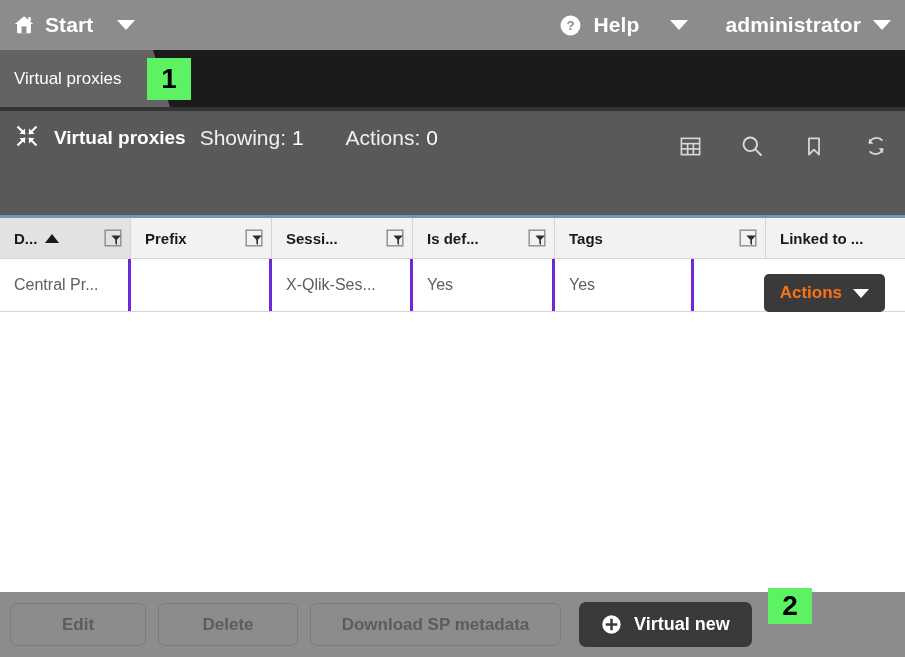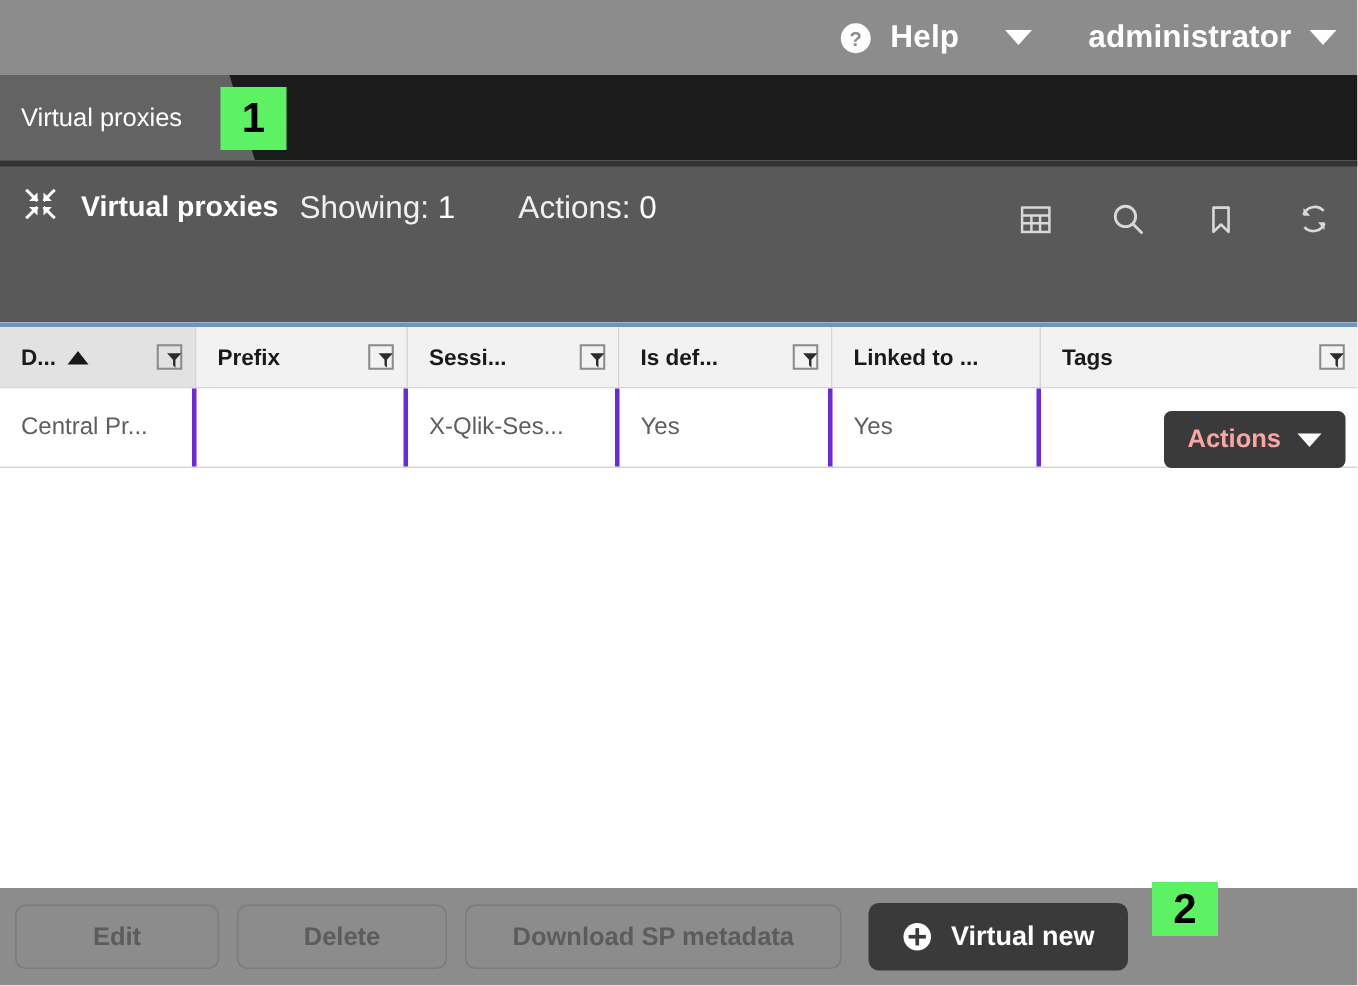--- a/index.html
+++ b/index.html
@@ -145,29 +145,29 @@
   }
   .tool-icon {
     width: 26px; height: 26px;
     display: flex;
     align-items: center;
     justify-content: center;
     cursor: pointer;
   }
   .actions-btn {
     position: absolute;
-    right: 8px; top: 167px;
+    right: 20px; top: 167px;
     background: #3a3a3a;
     border-radius: 5px;
     height: 38px;
     padding: 0 16px;
     display: flex;
     align-items: center;
     gap: 11px;
-    color: #fca5a5;
+    color: #f97316;
     font-size: 17px;
     font-weight: bold;
     cursor: pointer;
     z-index: 20;
   }
   .caret-down-sm {
     width: 0; height: 0;
     border-left: 8px solid transparent;
     border-right: 8px solid transparent;
     border-top: 9px solid #ffffff;
@@ -295,20 +295,32 @@
     margin-left: 6px;
   }
   .plus-circle { width: 21px; height: 21px; flex: 0 0 auto; }
 </style>
 </head>
 <body>
 
 <div id="app">
 
   <div class="topbar">
+    <div class="tb-left">
+      <span class="home-icon">
+        <svg width="24" height="24" viewBox="0 0 24 24">
+          <path d="M12 3.2 2.8 11h2.3v9.2h13.8V11h2.3L12 3.2z" fill="#ffffff"></path>
+          <rect x="16.2" y="4.2" width="2.6" height="4" fill="#ffffff"></rect>
+          <rect x="9.6" y="13.4" width="4.8" height="6.8" fill="#8c8c8c"></rect>
+        </svg>
+      </span>
+      <span class="tb-label">Start</span>
+      <span class="gap-sm"></span>
+      <span class="caret-down"></span>
+    </div>
 
     <div class="tb-right">
       <span class="help-icon">
         <svg width="23" height="23" viewBox="0 0 24 24">
           <circle cx="12" cy="12" r="10.4" fill="#ffffff"></circle>
           <text x="12" y="17.2" font-family="Liberation Sans, sans-serif" font-size="14" font-weight="bold" fill="#8c8c8c" text-anchor="middle">?</text>
         </svg>
       </span>
       <span class="tb-label">Help</span>
       <span class="gap-sm"></span>
@@ -418,29 +430,29 @@
               <path d="M8.2 7.2 L18.8 7.2 L14.4 12 L14.4 18 L12.6 16.2 L12.6 12 Z" fill="#2c2c2c"></path>
             </svg></span>
         </div>
         <div class="th" style="width: 142px; flex: 0 0 142px;">
           <span class="th-label">Is def...</span>
           <span class="filter-icon"><svg width="18" height="18" viewBox="0 0 20 20">
               <rect x="1.3" y="1.3" width="17.4" height="17.4" fill="none" stroke="#8a8a8a" stroke-width="1.5"></rect>
               <path d="M8.2 7.2 L18.8 7.2 L14.4 12 L14.4 18 L12.6 16.2 L12.6 12 Z" fill="#2c2c2c"></path>
             </svg></span>
         </div>
-        <div class="th" style="width: 139px; flex: 0 0 139px;">
-          <span class="th-label">Linked to ...</span>
-        </div>
         <div class="th" style="width: 211px; flex: 0 0 211px;">
           <span class="th-label">Tags</span>
           <span class="filter-icon"><svg width="18" height="18" viewBox="0 0 20 20">
               <rect x="1.3" y="1.3" width="17.4" height="17.4" fill="none" stroke="#8a8a8a" stroke-width="1.5"></rect>
               <path d="M8.2 7.2 L18.8 7.2 L14.4 12 L14.4 18 L12.6 16.2 L12.6 12 Z" fill="#2c2c2c"></path>
             </svg></span>
+        </div>
+        <div class="th" style="width: 139px; flex: 0 0 139px;">
+          <span class="th-label">Linked to ...</span>
         </div>
       </div>
     <div id="tbody">
         <div class="trow">
           <div class="td" style="width: 131px; flex: 0 0 131px;">Central Pr...</div>
           <div class="td" style="width: 141px; flex: 0 0 141px;"></div>
           <div class="td" style="width: 141px; flex: 0 0 141px;">X-Qlik-Ses...</div>
           <div class="td" style="width: 142px; flex: 0 0 142px;">Yes</div>
           <div class="td" style="width: 139px; flex: 0 0 139px;">Yes</div>
           <div class="td" style="width: 211px; flex: 0 0 211px;"></div>

